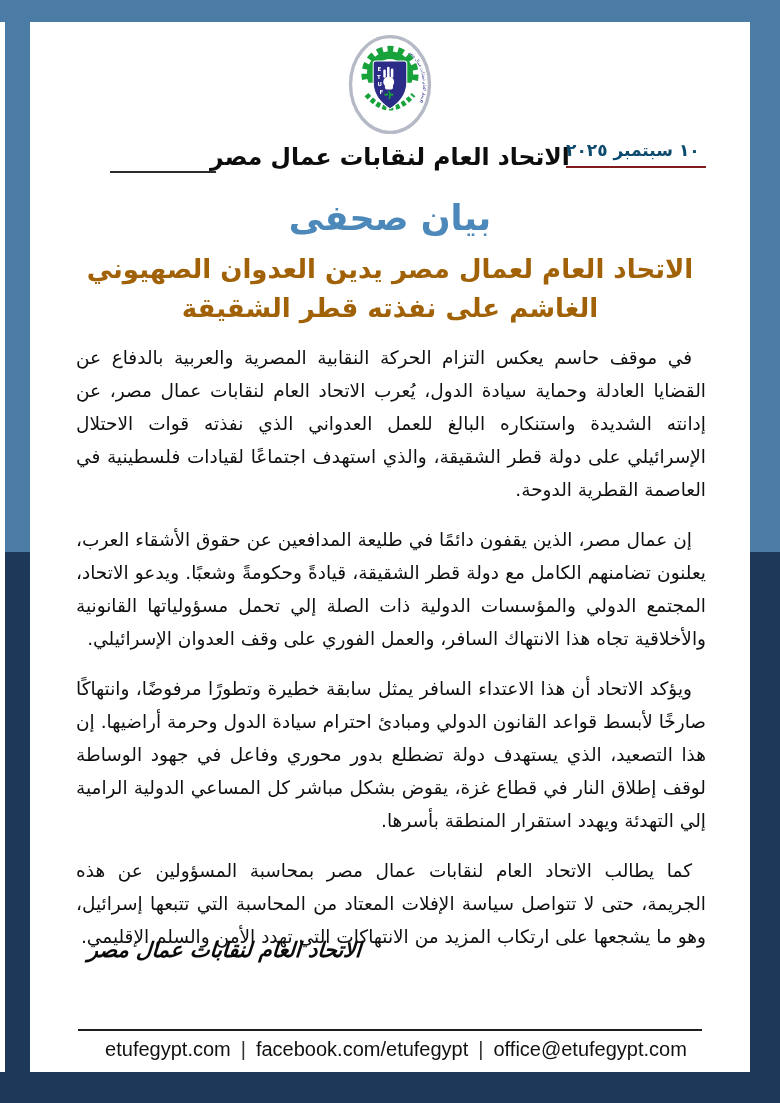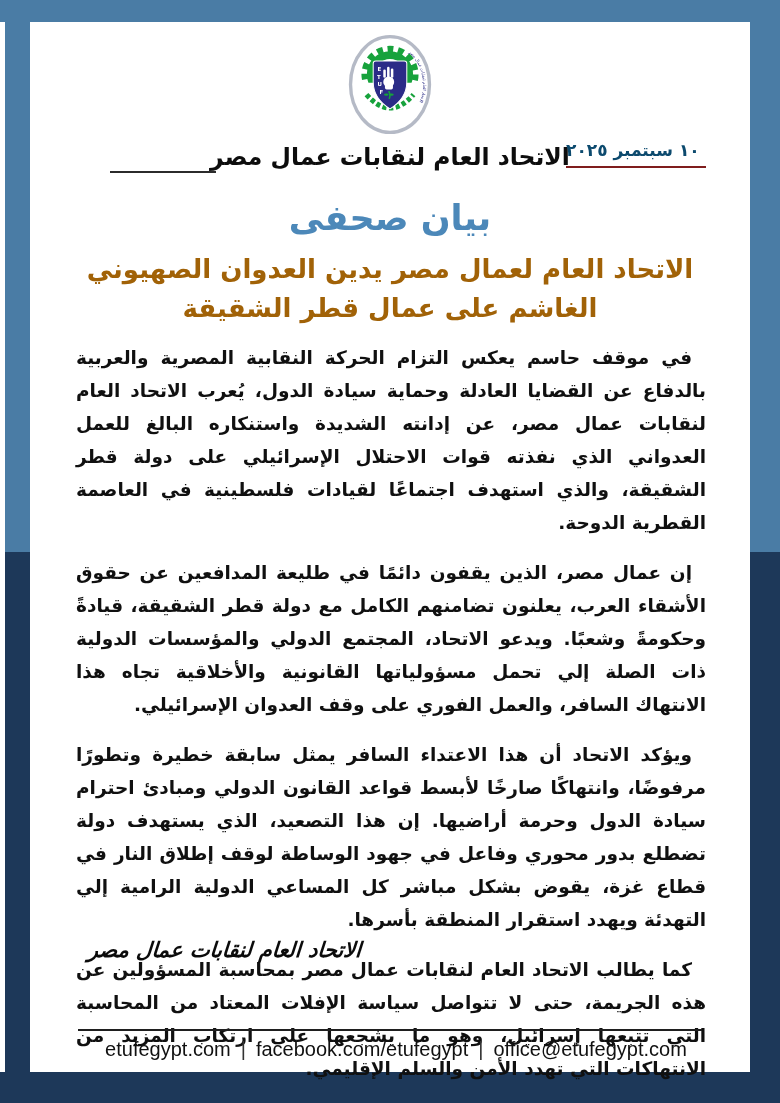--- a/index.html
+++ b/index.html
@@ -35,21 +35,21 @@
     position:absolute;left:0;top:186px;width:780px;text-align:center;direction:rtl;
     font-size:35px;font-weight:bold;color:var(--press-blue);margin-top:12px;
   }
   .headline{
     position:absolute;left:80px;top:250px;width:620px;text-align:center;direction:rtl;
     font-size:26px;font-weight:bold;line-height:39px;color:#a16207;
   }
   
   .body-text{
     position:absolute;left:76px;top:341px;width:630px;direction:rtl;
-    font-size:18.5px;font-weight:bold;color:#101010;
+    font-size:18.5px;font-weight:normal;color:#101010;
   }
   .body-text p{
     text-align:justify;line-height:33px;text-indent:14px;margin-bottom:17px;
   }
   .signature{
     position:absolute;left:88px;top:938px;direction:rtl;
     font-size:21px;font-weight:bold;font-style:italic;color:#0b0b0b;transform:skewX(-4deg);
   }
   
   .footer-rule{position:absolute;left:78px;top:1029px;width:624px;height:2px;background:#1f1f1f;}
@@ -105,21 +105,21 @@
   </svg>
 
   <div class="org-name-line"></div>
   <div class="org-name">الاتحاد العام لنقابات عمال مصر</div>
   <div class="date">١٠ سبتمبر ٢٠٢٥</div>
 
   <div class="press-label">بيان صحفى</div>
 
   <div class="headline">
     <div>الاتحاد العام لعمال مصر يدين العدوان الصهيوني</div>
-    <div>الغاشم على عمال قطر الشقيقة</div>
+    <div>الغاشم على نفذته قطر الشقيقة</div>
   </div>
 
   <div class="body-text">
     <p>في موقف حاسم يعكس التزام الحركة النقابية المصرية والعربية بالدفاع عن القضايا العادلة وحماية سيادة الدول، يُعرب الاتحاد العام لنقابات عمال مصر، عن إدانته الشديدة واستنكاره البالغ للعمل العدواني الذي نفذته قوات الاحتلال الإسرائيلي على دولة قطر الشقيقة، والذي استهدف اجتماعًا لقيادات فلسطينية في العاصمة القطرية الدوحة.</p>
     <p>إن عمال مصر، الذين يقفون دائمًا في طليعة المدافعين عن حقوق الأشقاء العرب، يعلنون تضامنهم الكامل مع دولة قطر الشقيقة، قيادةً وحكومةً وشعبًا. ويدعو الاتحاد، المجتمع الدولي والمؤسسات الدولية ذات الصلة إلي تحمل مسؤولياتها القانونية والأخلاقية تجاه هذا الانتهاك السافر، والعمل الفوري على وقف العدوان الإسرائيلي.</p>
     <p>ويؤكد الاتحاد أن هذا الاعتداء السافر يمثل سابقة خطيرة وتطورًا مرفوضًا، وانتهاكًا صارخًا لأبسط قواعد القانون الدولي ومبادئ احترام سيادة الدول وحرمة أراضيها. إن هذا التصعيد، الذي يستهدف دولة تضطلع بدور محوري وفاعل في جهود الوساطة لوقف إطلاق النار في قطاع غزة، يقوض بشكل مباشر كل المساعي الدولية الرامية إلي التهدئة ويهدد استقرار المنطقة بأسرها.</p>
     <p>كما يطالب الاتحاد العام لنقابات عمال مصر بمحاسبة المسؤولين عن هذه الجريمة، حتى لا تتواصل سياسة الإفلات المعتاد من المحاسبة التي تتبعها إسرائيل، وهو ما يشجعها على ارتكاب المزيد من الانتهاكات التي تهدد الأمن والسلم الإقليمي.</p>
   </div>
 
   <div class="signature">الاتحاد العام لنقابات عمال مصر</div>

